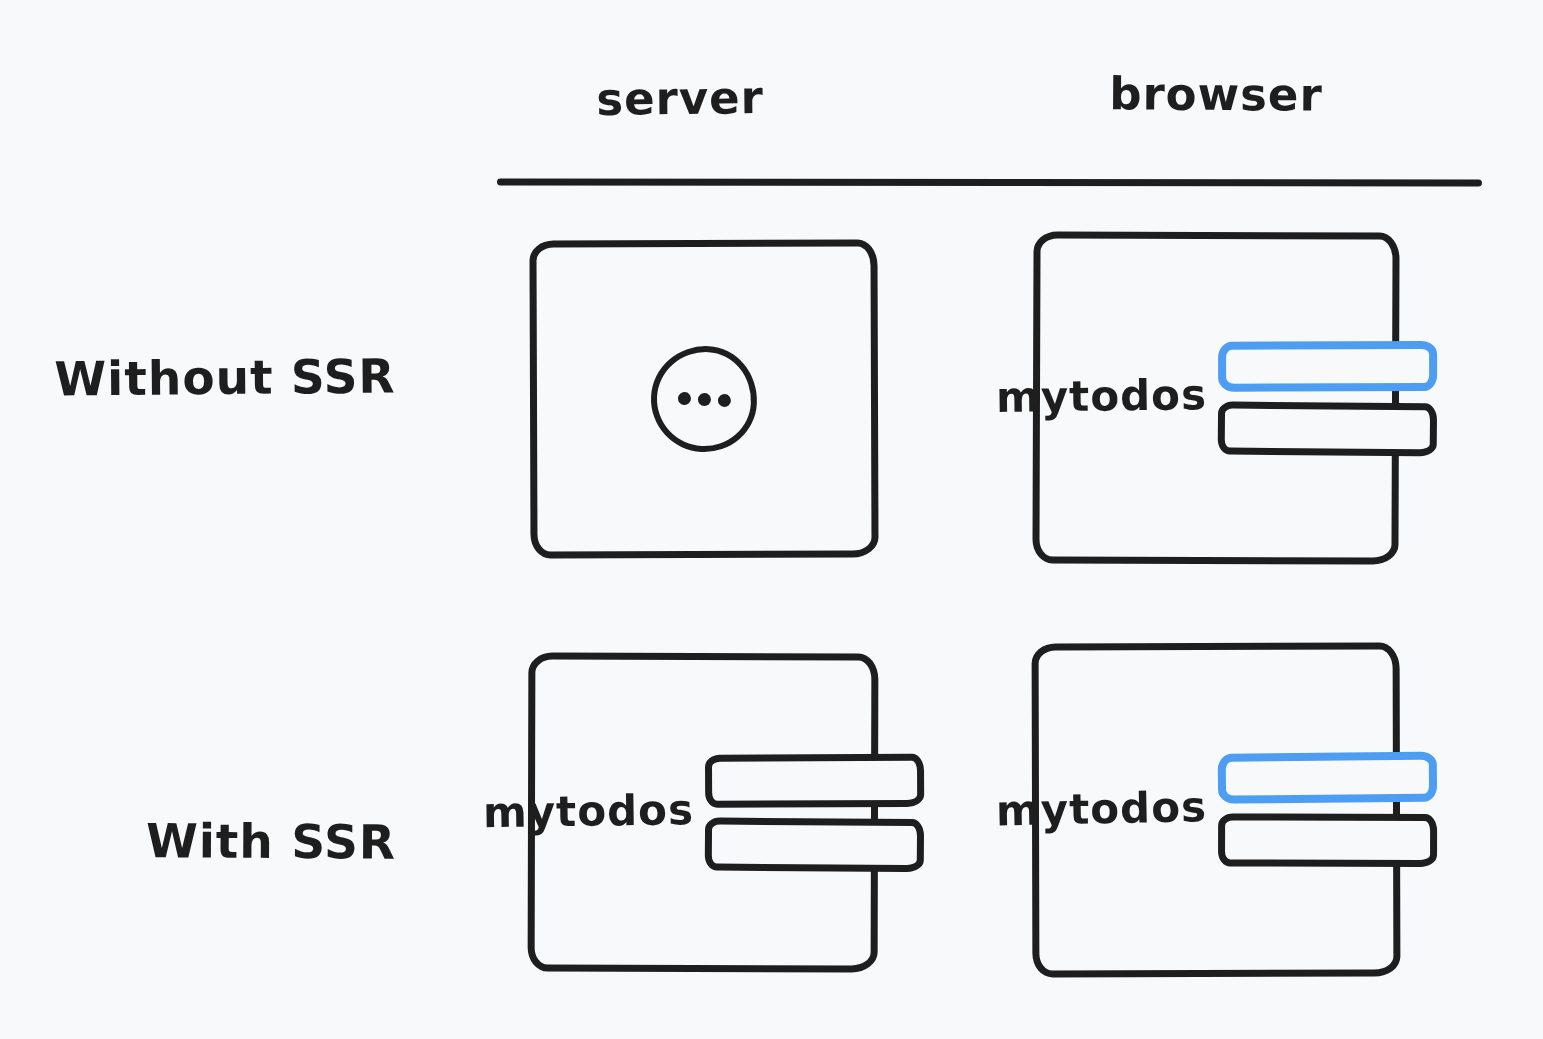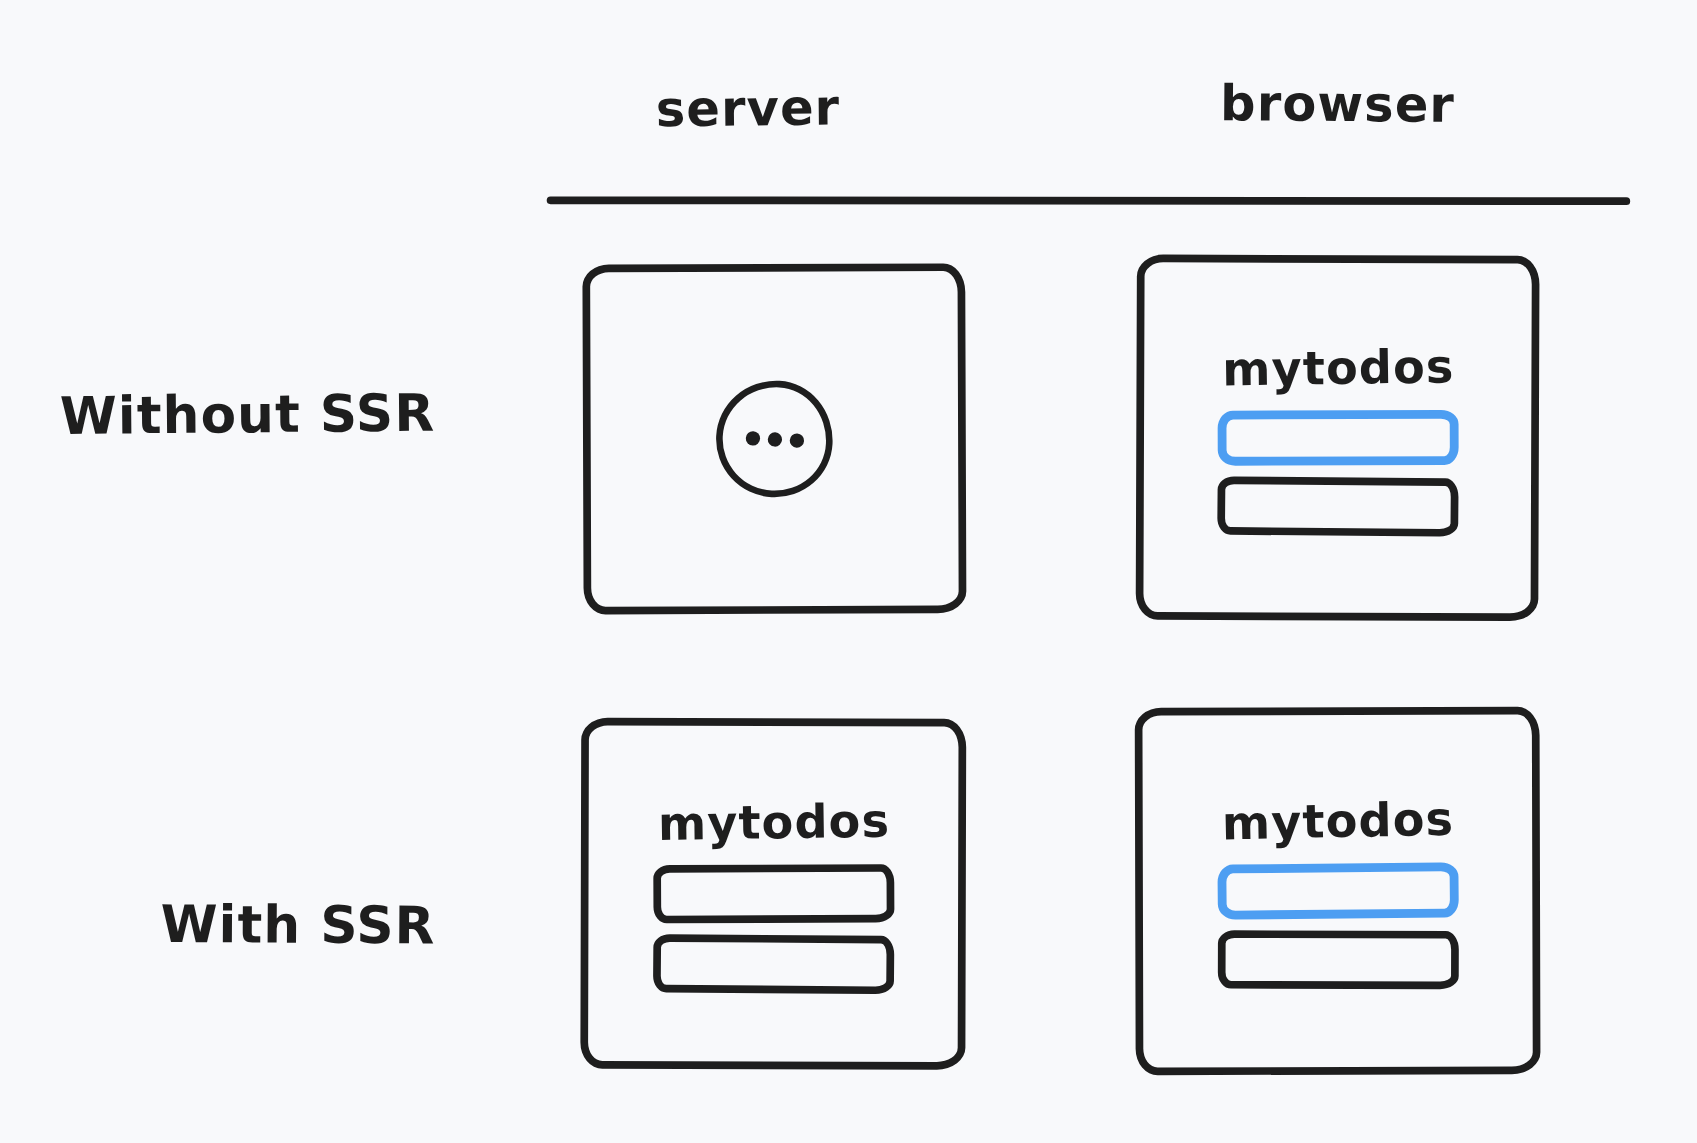--- a/index.html
+++ b/index.html
@@ -76,21 +76,21 @@
     transform:rotate(3deg);
   }
   .spinner .dot{
     width:13px;height:13px;
     background:var(--ink);
     border-radius:50%;
   }
   
   .app{
     display:flex;
-    flex-direction:column;
+    flex-direction:row;
     align-items:center;
     gap:11px;
   }
   .app-title{
     font-size:42px;
     font-weight:bold;
     letter-spacing:1px;
     color:var(--ink);
     margin-bottom:3px;
     transform:rotate(-1deg);

